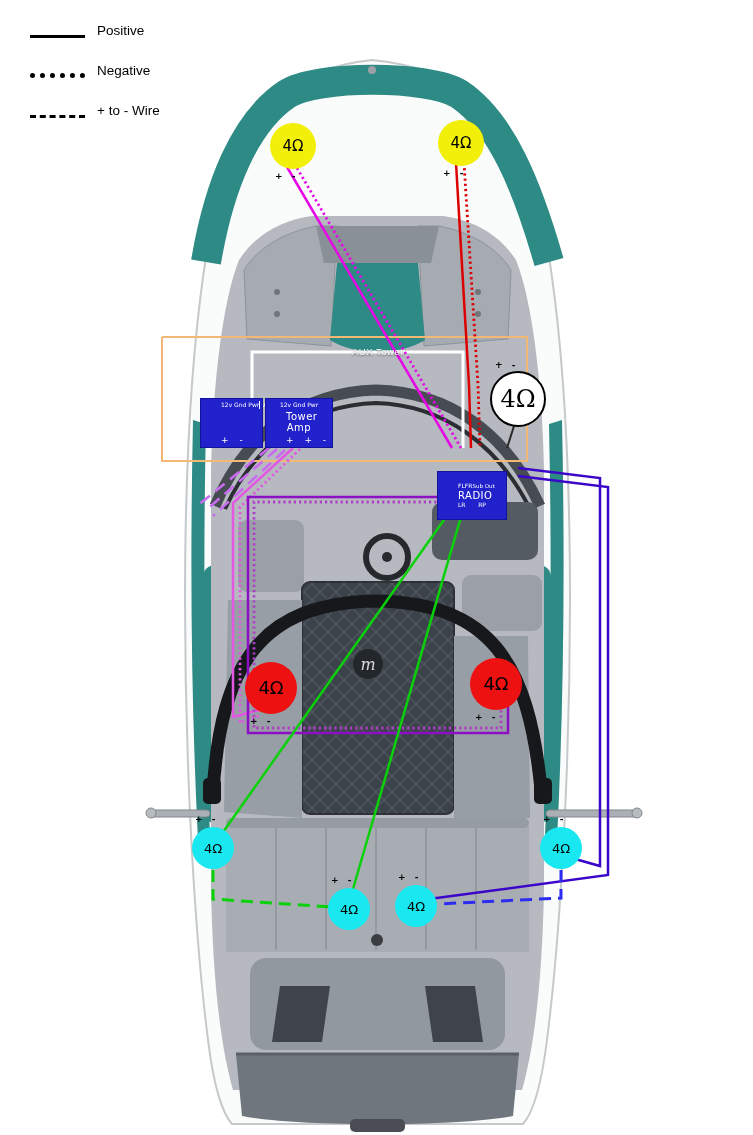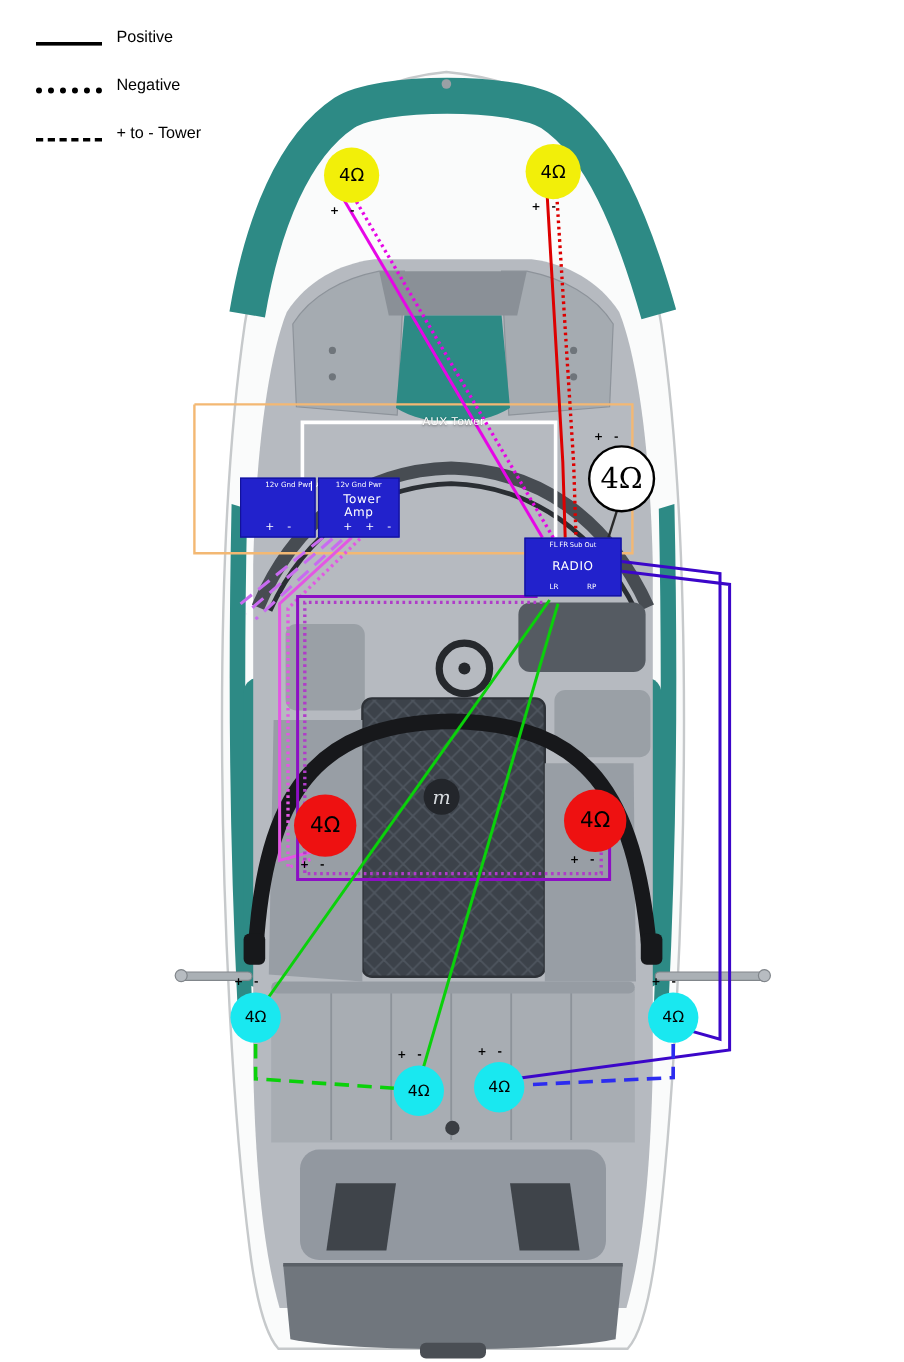--- a/index.html
+++ b/index.html
@@ -23,21 +23,21 @@
   .speaker .terminals { position:absolute; font-size:9px; font-weight:bold; letter-spacing:3px; color:#000; white-space:nowrap; }
   .terminals.top    { top:-12px; left:3px; }
   .terminals.bottom { bottom:-12px; left:5px; }
 
   
   .device { position:absolute; background:#2222cc; border:1px solid #12129a; color:#fff;
             display:flex; flex-direction:column; justify-content:space-between;
             font-family:"DejaVu Sans",sans-serif; padding:2px 20px; }
   .power-box { left:200px; top:398px; width:63px; height:50px; }
   .tower-amp { left:265px; top:398px; width:68px; height:50px; }
-  .radio     { left:437px; top:448px; width:81px; height:49px; }
+  .radio     { left:437px; top:471px; width:70px; height:49px;justify-content:center; }
   .device-row { display:flex; align-items:center; }
   .tiny { font-size:6px; line-height:8px; white-space:nowrap; }
   .device-title { font-size:10px; text-align:center; letter-spacing:0.5px; }
   .terms { font-size:9px; letter-spacing:4px; white-space:nowrap; }
   .power-box .device-row.tiny { justify-content:space-between; }
   .power-box .aux-tag { border-left:1px solid #fff; padding-left:3px; }
   .tower-amp .tiny { justify-content:center; text-align:center; }
   .radio .device-row.tiny { justify-content:space-between; }
   .radio .subout { font-size:5.5px; }
   .radio .outputs { justify-content:center; gap:12px; }
@@ -209,17 +209,17 @@
     <div class="legend-row">
       <span class="swatch swatch-solid"></span>
       <span class="legend-label">Positive</span>
     </div>
     <div class="legend-row">
       <span class="swatch swatch-dotted"></span>
       <span class="legend-label">Negative</span>
     </div>
     <div class="legend-row">
       <span class="swatch swatch-dashed"></span>
-      <span class="legend-label">+ to - Tower</span>
+      <span class="legend-label">+ to - Wire</span>
     </div>
   </div>
 
 </div>
 
 </body></html>

